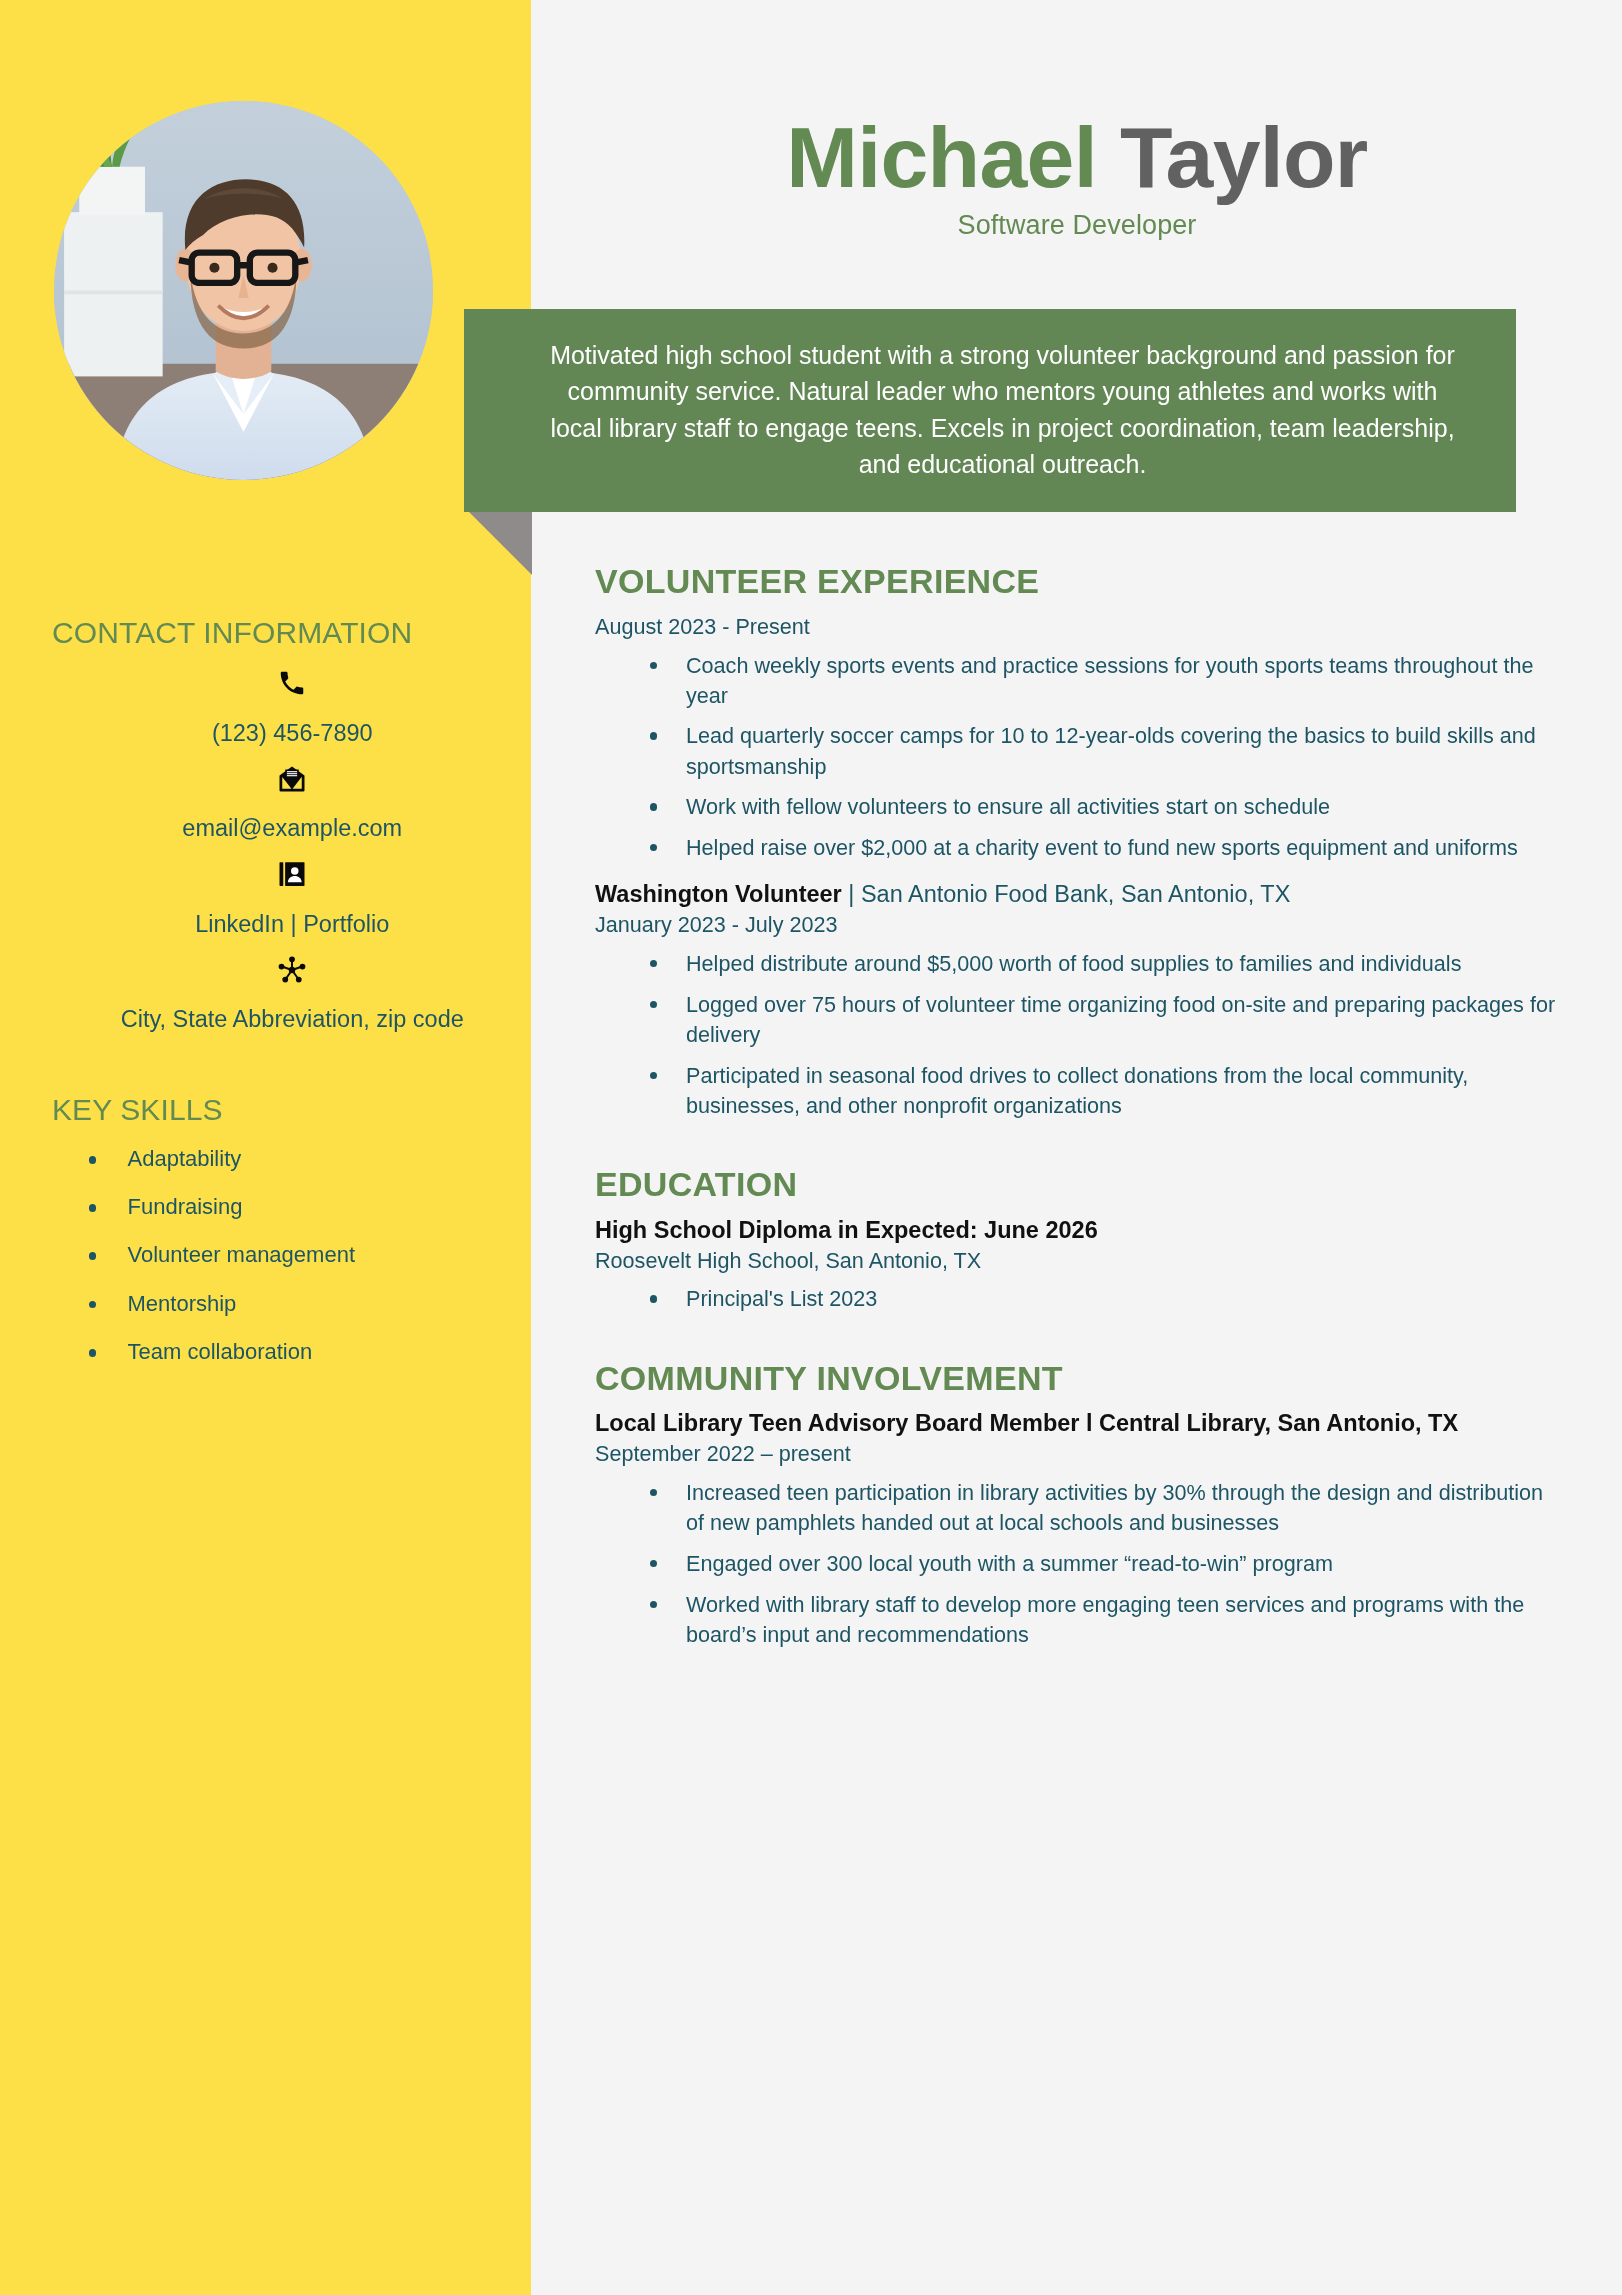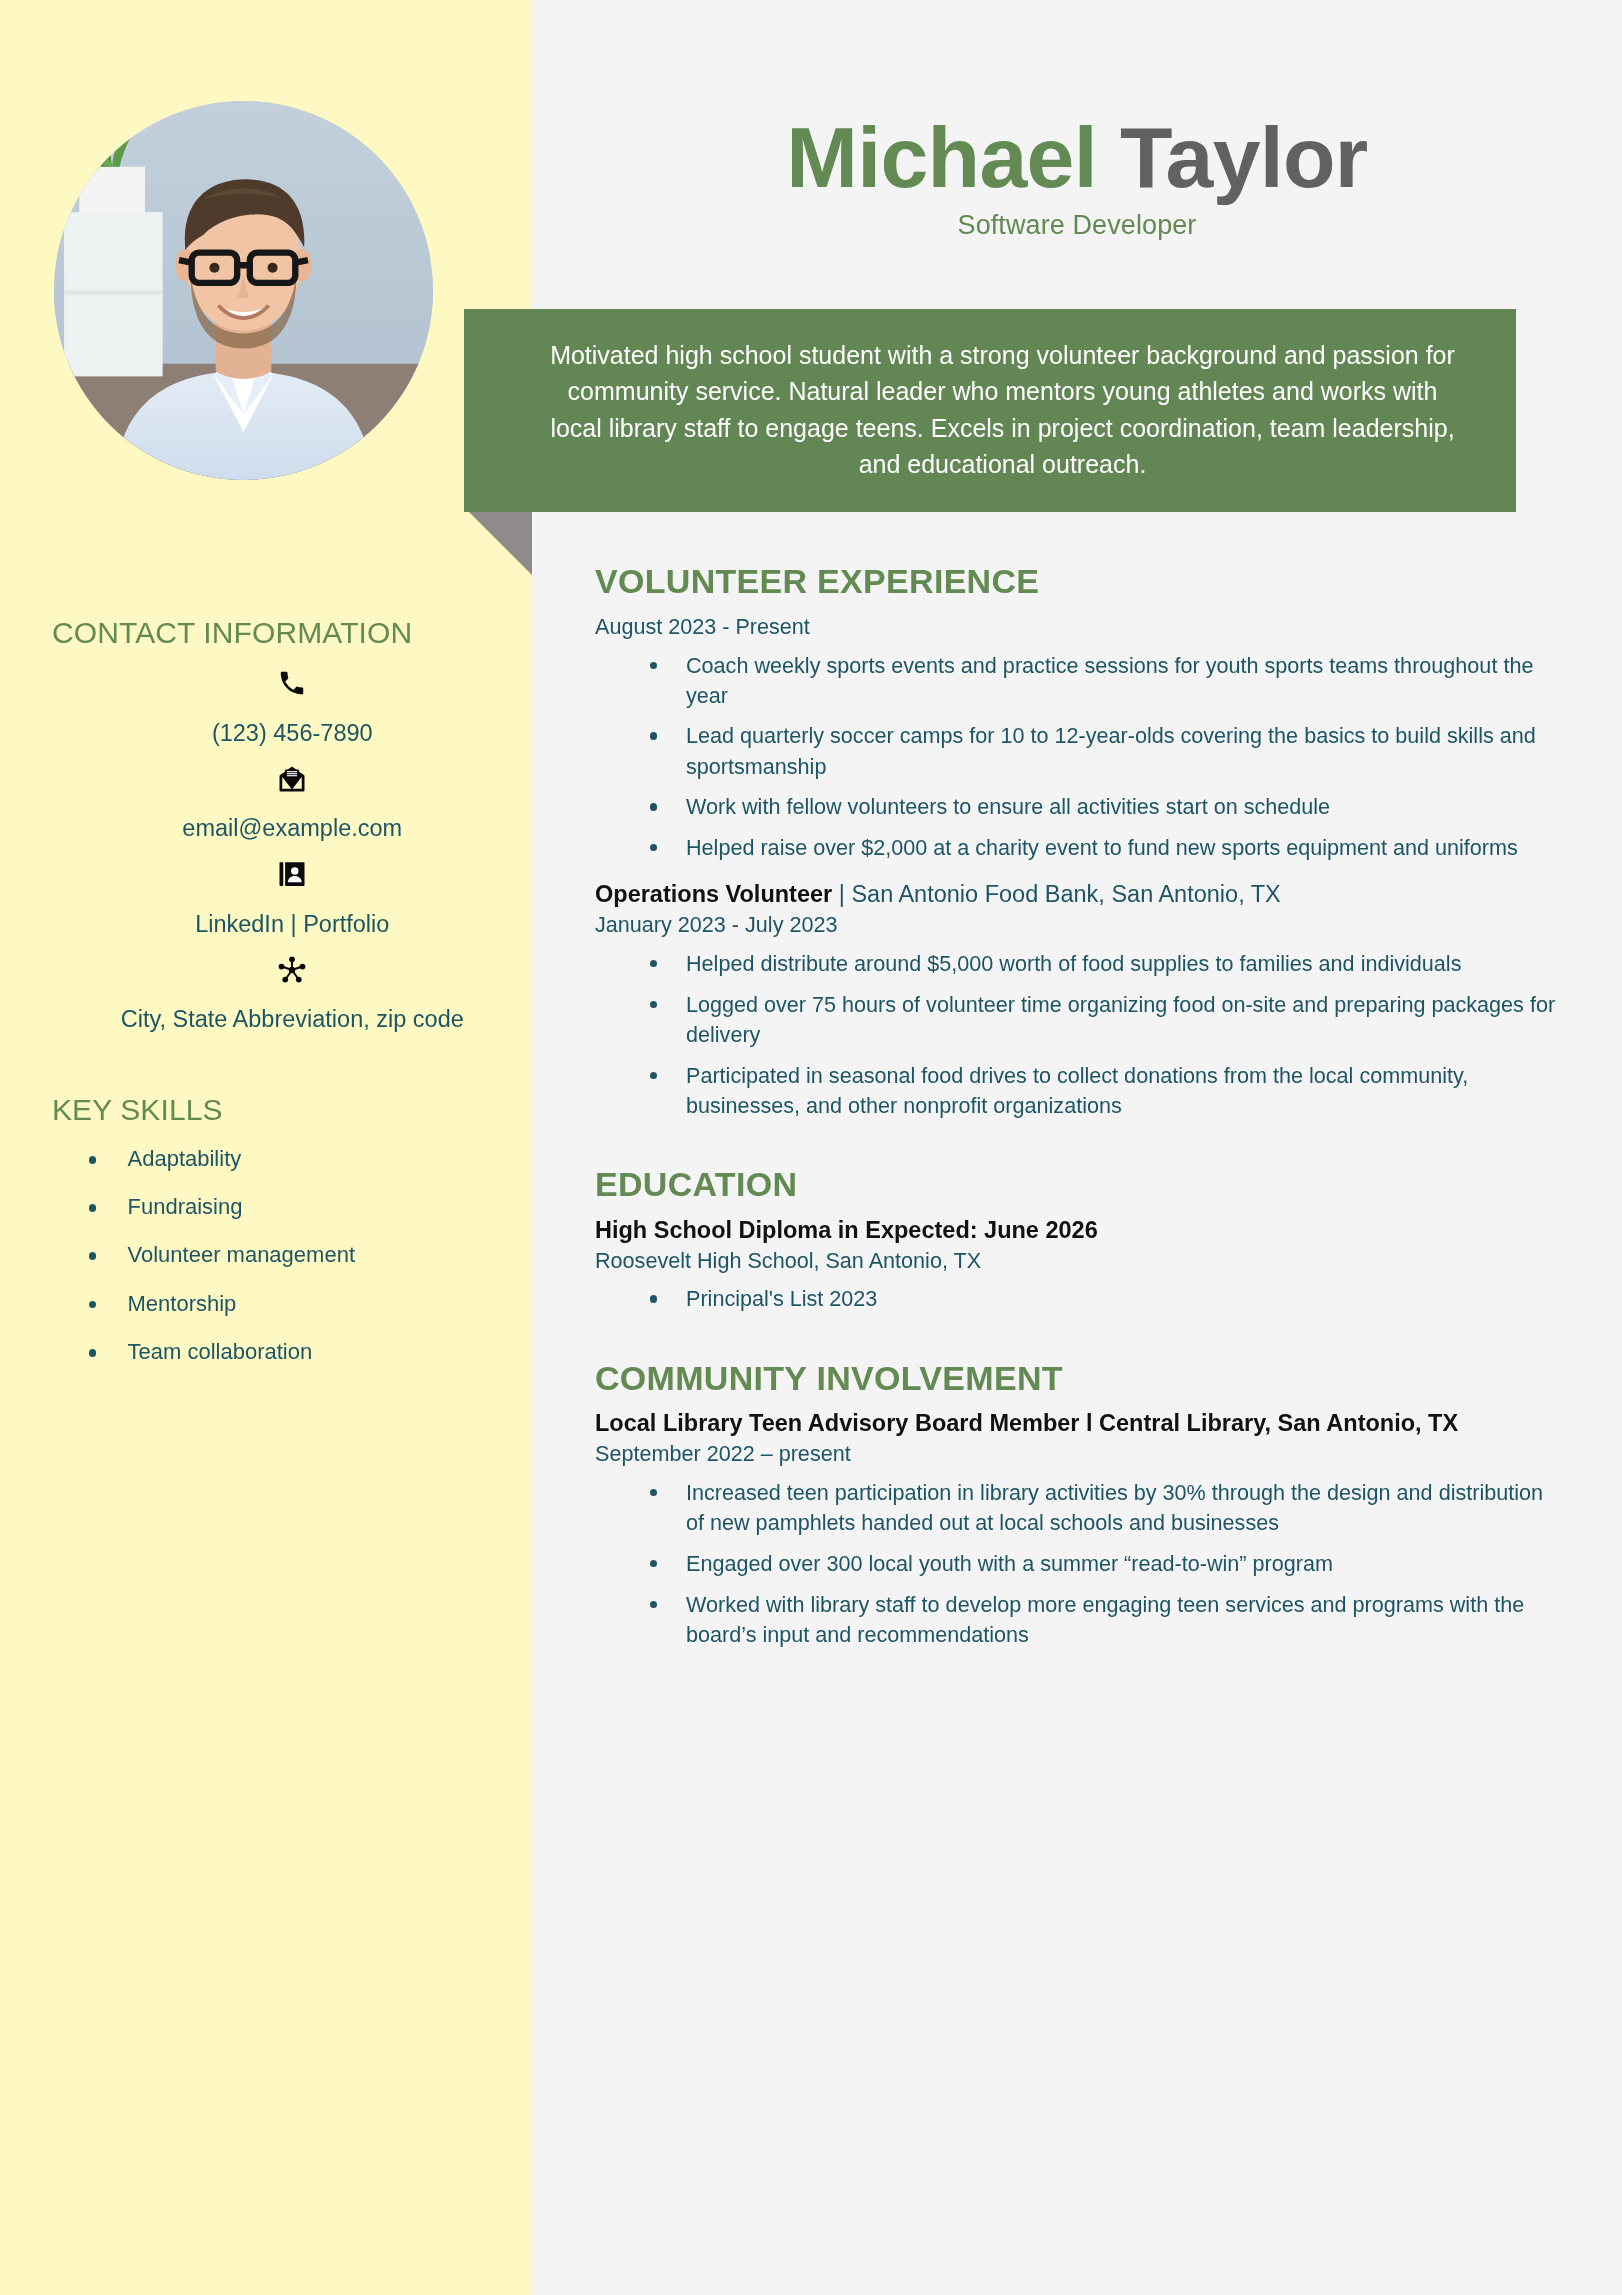--- a/index.html
+++ b/index.html
@@ -13,21 +13,21 @@
     position: relative;
     overflow: hidden;
     font-family: "Liberation Sans", sans-serif;
     -webkit-font-smoothing: antialiased;
   }
 
   
   .page {
     position: absolute;
     inset: 0;
-    background: #fef9c3;
+    background: #fde047;
   }
   .right-bg {
     position: absolute;
     left: 531px;
     top: 0;
     width: 1092px;
     height: 2295px;
     background: #f4f4f4;
   }
 
@@ -389,21 +389,21 @@
         <p class="entry-date">August 2023 - Present</p>
         <ul class="bullets">
           <li>Coach weekly sports events and practice sessions for youth sports teams throughout the year</li>
           <li>Lead quarterly soccer camps for 10 to 12-year-olds covering the basics to build skills and sportsmanship</li>
           <li>Work with fellow volunteers to ensure all activities start on schedule</li>
           <li>Helped raise over $2,000 at a charity event to fund new sports equipment and uniforms</li>
         </ul>
       </div>
 
       <div class="entry">
-        <p class="entry-title"><span class="role">Operations Volunteer</span><span class="sep"> | </span><span>San Antonio Food Bank, San Antonio, TX</span></p>
+        <p class="entry-title"><span class="role">Washington Volunteer</span><span class="sep"> | </span><span>San Antonio Food Bank, San Antonio, TX</span></p>
         <p class="entry-date">January 2023 - July 2023</p>
         <ul class="bullets">
           <li>Helped distribute around $5,000 worth of food supplies to families and individuals</li>
           <li>Logged over 75 hours of volunteer time organizing food on-site and preparing packages for delivery</li>
           <li>Participated in seasonal food drives to collect donations from the local community, businesses, and other nonprofit organizations</li>
         </ul>
       </div>
     </section>
 
     <section class="section">

